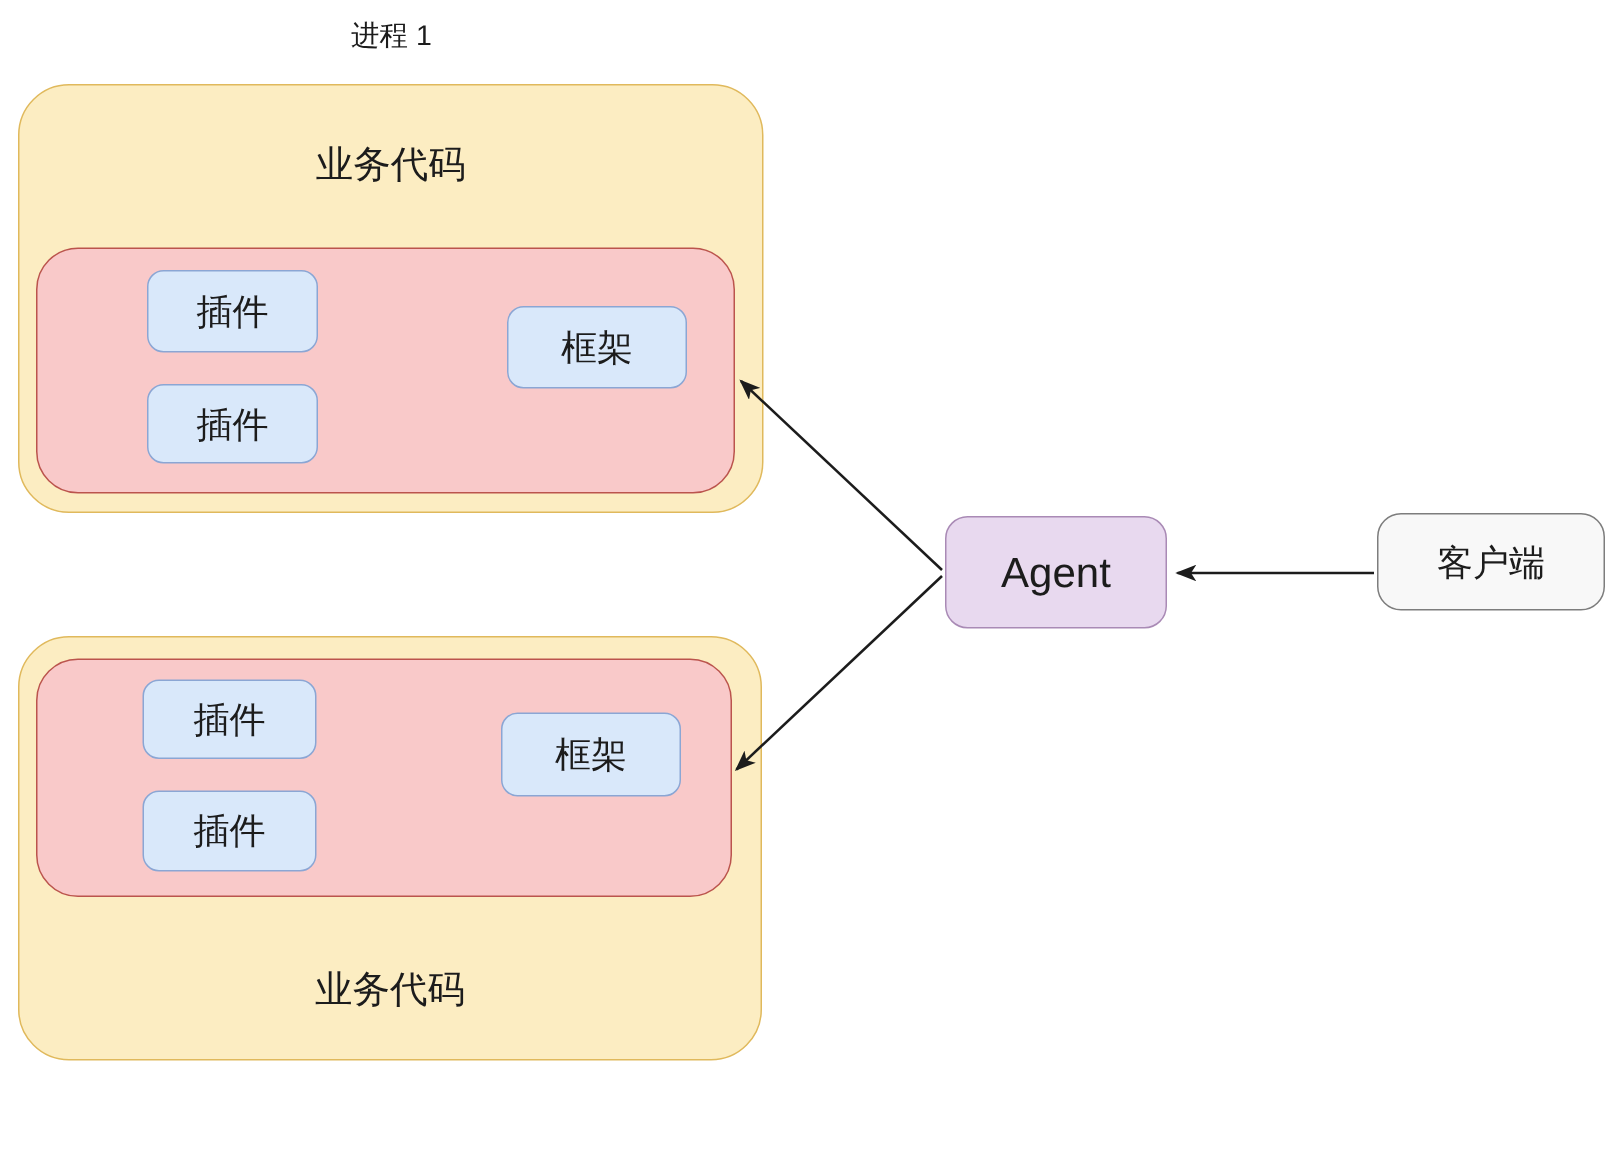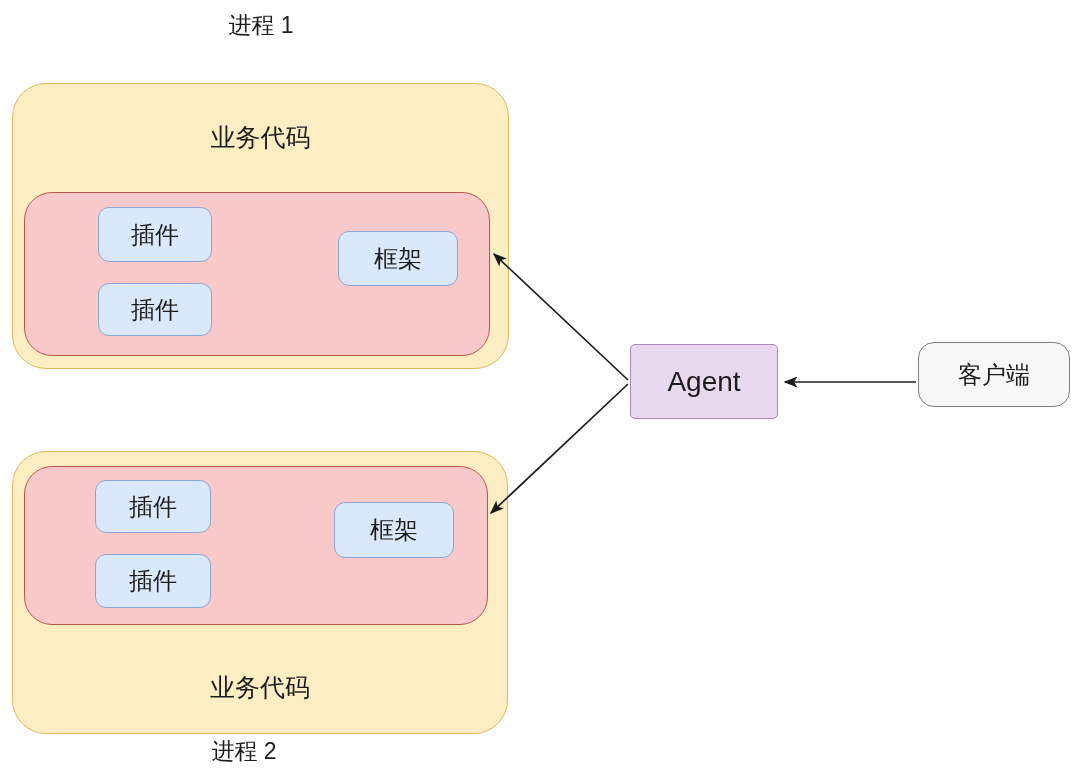--- a/index.html
+++ b/index.html
@@ -26,31 +26,30 @@
   .canvas {
     position: relative;
     width: 1080px;
     height: 771px;
     background: #ffffff;
     overflow: hidden;
   }
   .abs { position: absolute; }
 
   .proc-title {
-    font-size: 23px;
+    font-size: 19px;
     line-height: 34px;
     text-align: center;
     color: var(--text);
     font-weight: 500;
   }
   .process {
     background: var(--process-fill);
     border: 1.6px solid var(--process-border);
     border-radius: 34px;
-    margin-top: 27px;
   }
   .biz-label {
     position: absolute;
     left: 0;
     width: 100%;
     text-align: center;
     font-size: 25px;
     line-height: 35px;
     color: var(--text);
     font-weight: 500;
@@ -75,21 +74,21 @@
   }
   .node {
     display: flex;
     align-items: center;
     justify-content: center;
     font-weight: 500;
   }
   .agent-node {
     background: var(--agent-fill);
     border: 1.6px solid var(--agent-border);
-    border-radius: 5px;
+    border-radius: 15px;
     font-size: 28px;
   }
   .client-node {
     background: var(--client-fill);
     border: 1.6px solid var(--client-border);
     border-radius: 16px;
     font-size: 24px;
   }
   .arrows {
     position: absolute;
@@ -124,21 +123,20 @@
 
   <div class="abs process" style="left:12px; top:424px; width:496px; height:283px;">
     <div class="runtime" style="left:11px; top:14px; width:464px; height:159px;">
       <div class="module" style="left:70px; top:13px; width:116px; height:53px;">插件</div>
       <div class="module" style="left:70px; top:87px; width:116px; height:54px;">插件</div>
       <div class="module" style="left:309px; top:35px; width:120px; height:56px;">框架</div>
     </div>
     <div class="biz-label" style="top:218px;">业务代码</div>
   </div>
 
-  <div class="abs proc-title" style="left:12px; top:734px; width:464px;">进程 2</div>
 
   <div class="abs node agent-node" style="left:630px; top:344px; width:148px; height:75px;">Agent</div>
 
   <div class="abs node client-node" style="left:918px; top:342px; width:152px; height:65px;">客户端</div>
 
   <svg class="arrows" viewBox="0 0 1080 771">
     <defs>
       <marker id="arrowhead" markerUnits="userSpaceOnUse" markerWidth="14" markerHeight="11" refX="12.5" refY="5.5" orient="auto">
         <path d="M0,0 L14,5.5 L0,11 L3.5,5.5 Z" fill="#1c1c1c"></path>
       </marker>

